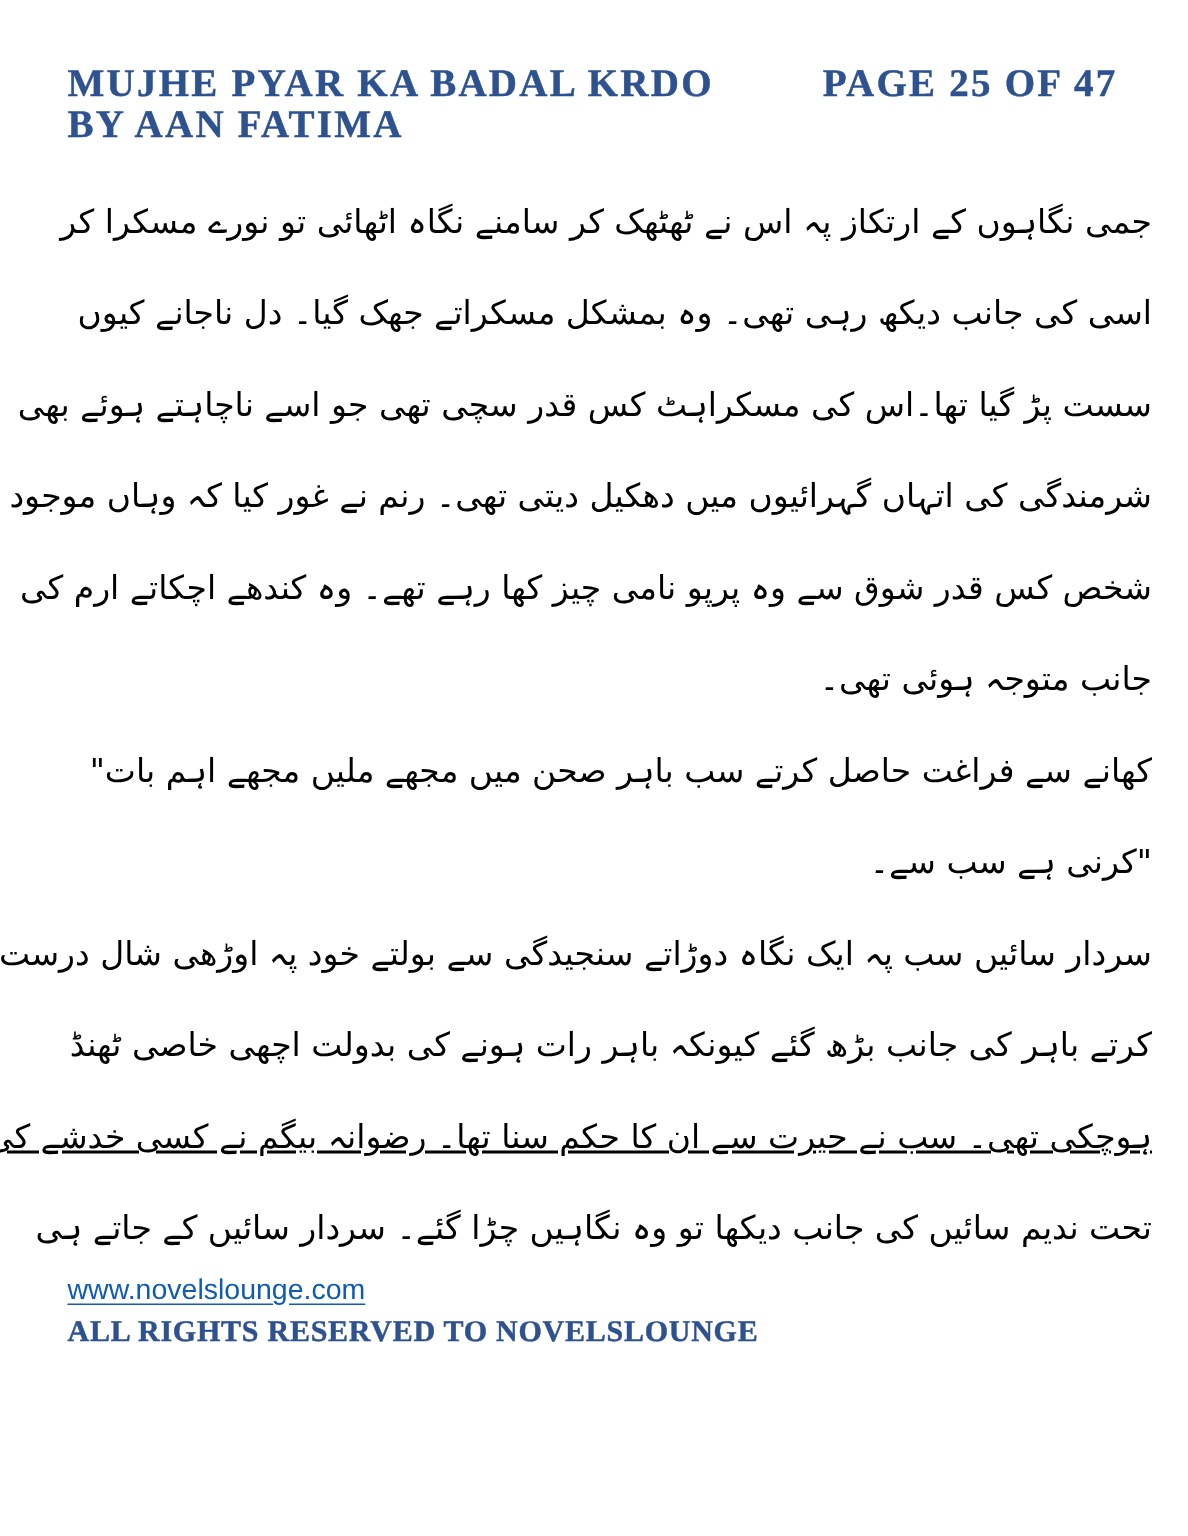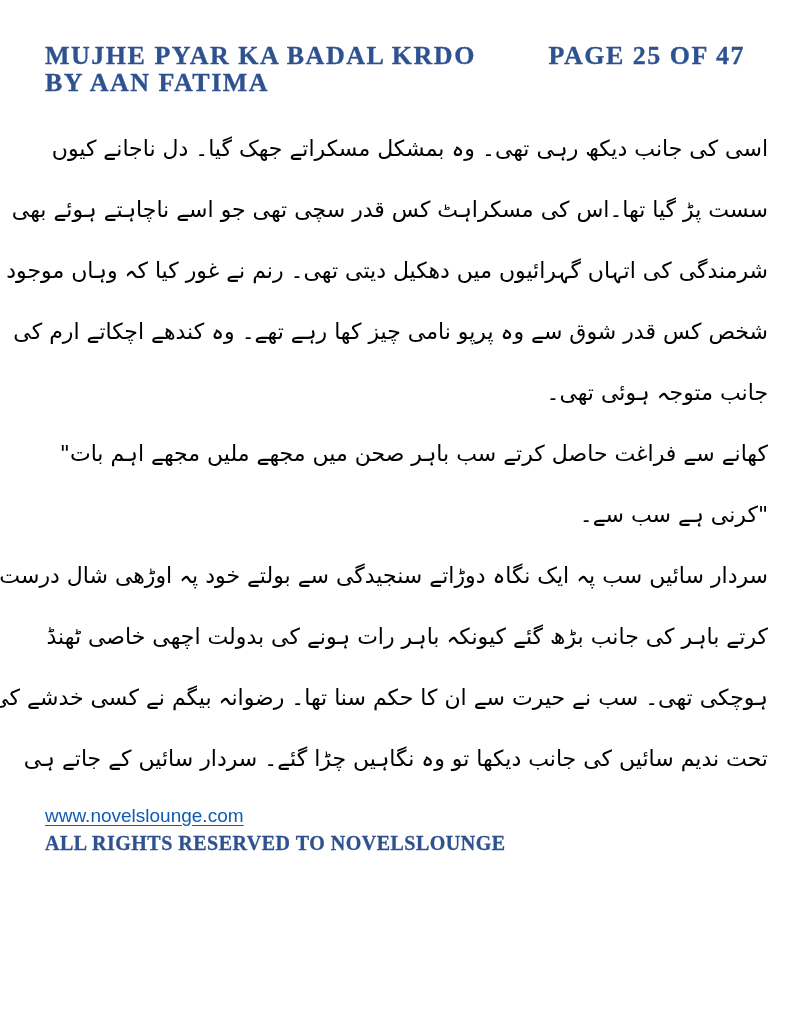--- a/index.html
+++ b/index.html
@@ -40,21 +40,20 @@
   .urdu-line {
     font-family: "DejaVu Sans", sans-serif;
     font-size: 22px;
     color: var(--body-color);
     height: 61px;
     line-height: 61px;
     white-space: nowrap;
     text-align: right;
   }
   .footer {
-    margin-top: 16px;
   }
   .website-link {
     display: inline-block;
     font-family: "Liberation Sans", sans-serif;
     font-size: 19px;
     color: var(--link-blue);
     text-decoration: underline;
     text-underline-offset: 3px;
     cursor: pointer;
   }
@@ -76,30 +75,31 @@
   <div class="header-row">
     <div class="header-left">
       <div class="deco-text">MUJHE PYAR KA BADAL KRDO</div>
       <div class="deco-text">BY AAN FATIMA</div>
     </div>
     <div class="deco-text">PAGE 25 OF 47</div>
   </div>
 
   <div class="body-text" dir="rtl" lang="ur">
 
+      <div class="urdu-line" style="text-align: right;">جمی نگاہوں کے ارتکاز پہ اس نے ٹھٹھک کر سامنے نگاہ اٹھائی تو نورے مسکرا کر</div>
       <div class="urdu-line" style="text-align: right;">اسی کی جانب دیکھ رہی تھی۔ وہ بمشکل مسکراتے جھک گیا۔ دل ناجانے کیوں</div>
       <div class="urdu-line" style="text-align: right;">سست پڑ گیا تھا۔اس کی مسکراہٹ کس قدر سچی تھی جو اسے ناچاہتے ہوئے بھی</div>
       <div class="urdu-line" style="text-align: right;">شرمندگی کی اتہاں گہرائیوں میں دھکیل دیتی تھی۔ رنم نے غور کیا کہ وہاں موجود ہر</div>
       <div class="urdu-line" style="text-align: left;">شخص کس قدر شوق سے وہ پرپو نامی چیز کھا رہے تھے۔ وہ کندھے اچکاتے ارم کی</div>
       <div class="urdu-line" style="text-align: right;">جانب متوجہ ہوئی تھی۔</div>
       <div class="urdu-line" style="text-align: right;">کھانے سے فراغت حاصل کرتے سب باہر صحن میں مجھے ملیں مجھے اہم بات"</div>
       <div class="urdu-line" style="text-align: right;">"کرنی ہے سب سے۔</div>
       <div class="urdu-line" style="text-align: right;">سردار سائیں سب پہ ایک نگاہ دوڑاتے سنجیدگی سے بولتے خود پہ اوڑھی شال درست</div>
       <div class="urdu-line" style="text-align: right;">کرتے باہر کی جانب بڑھ گئے کیونکہ باہر رات ہونے کی بدولت اچھی خاصی ٹھنڈ</div>
-      <div class="urdu-line" style="text-align: right;">ہوچکی تھی۔ سب نے حیرت سے ان کا حکم سنا تھا۔ رضوانہ بیگم نے کسی خدشے کی</div>
+      <div class="urdu-line" style="text-align: right; text-decoration: underline;">ہوچکی تھی۔ سب نے حیرت سے ان کا حکم سنا تھا۔ رضوانہ بیگم نے کسی خدشے کی</div>
       <div class="urdu-line" style="text-align: center;">تحت ندیم سائیں کی جانب دیکھا تو وہ نگاہیں چڑا گئے۔ سردار سائیں کے جاتے ہی</div>
     </div>
 
   <div class="footer">
     <a class="website-link">www.novelslounge.com</a>
     <div class="rights">ALL RIGHTS RESERVED TO NOVELSLOUNGE</div>
   </div>
 
 </div>
 

